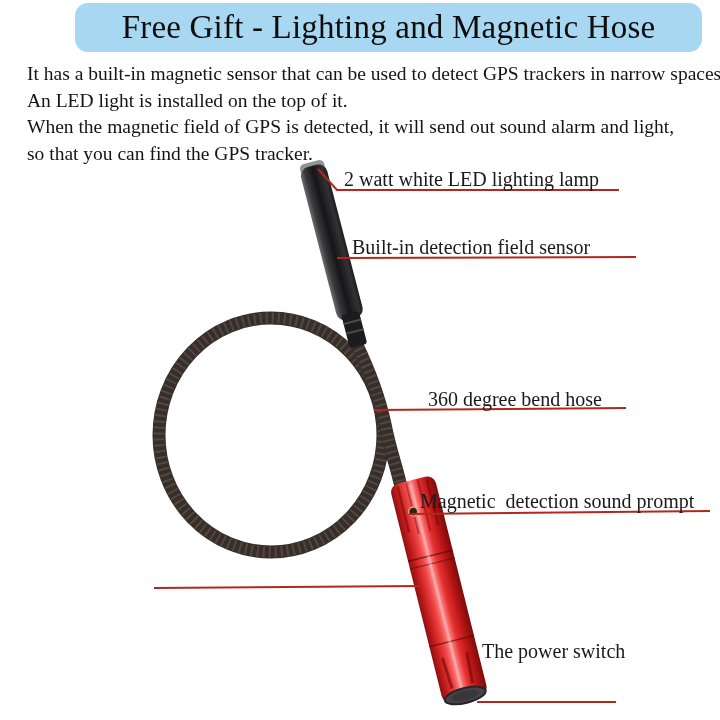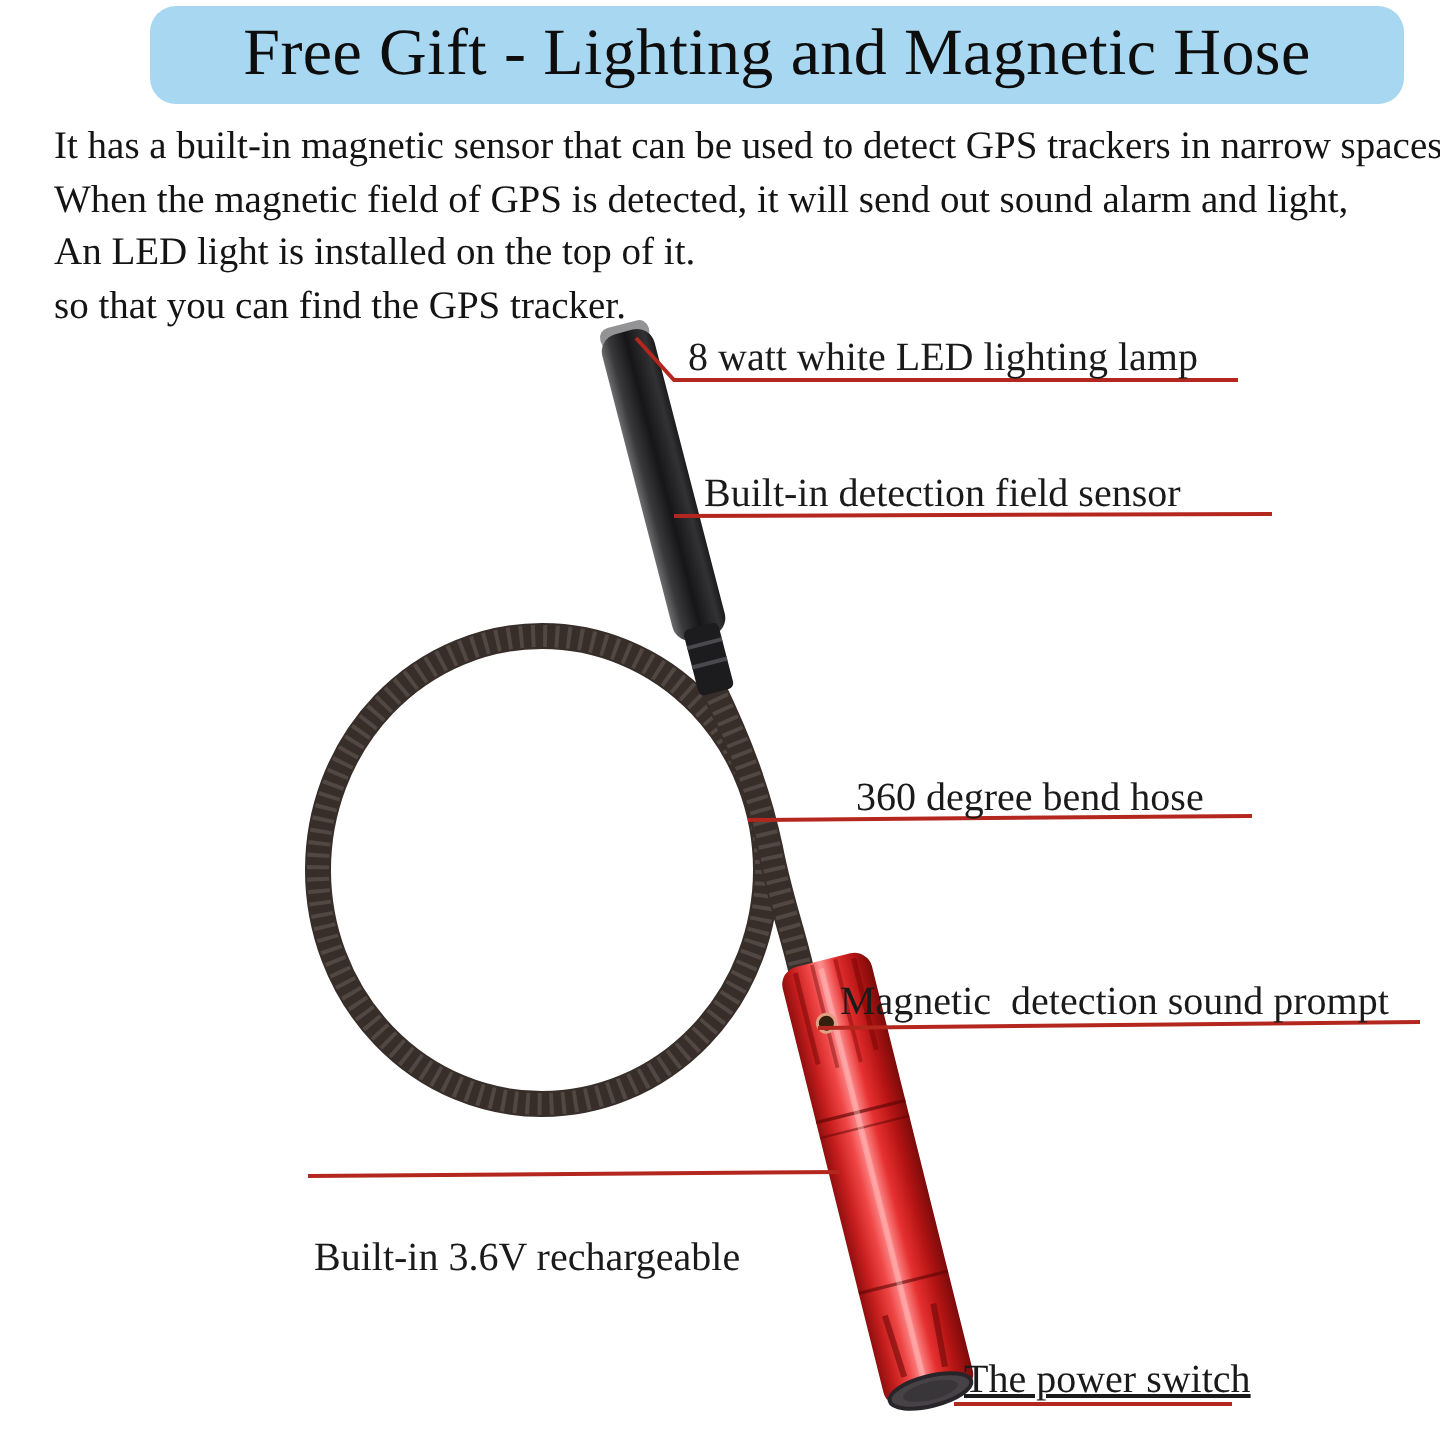--- a/index.html
+++ b/index.html
@@ -31,22 +31,22 @@
 <body>
 
 <div class="stage">
 
   <div class="title-banner">
     <span class="title-text">Free Gift - Lighting and Magnetic Hose</span>
   </div>
 
   <div class="description">
     <div>It has a built-in magnetic sensor that can be used to detect GPS trackers in narrow spaces.</div>
+    <div>An LED light is installed on the top of it.</div>
     <div>When the magnetic field of GPS is detected, it will send out sound alarm and light,</div>
-    <div>An LED light is installed on the top of it.</div>
     <div>so that you can find the GPS tracker.</div>
   </div>
 
   <svg class="svg-layer" viewBox="0 0 720 720">
     <defs>
       <linearGradient id="wandGrad" x1="0" y1="0" x2="1" y2="0">
         <stop offset="0" stop-color="#6d6d71"></stop>
         <stop offset="0.18" stop-color="#3a393b"></stop>
         <stop offset="0.5" stop-color="#161518"></stop>
         <stop offset="0.85" stop-color="#323134"></stop>
@@ -105,22 +105,21 @@
     <g stroke="#b3271e" stroke-width="2" fill="none">
       <polyline points="318,169 337,190 619,190"></polyline>
       <line x1="337" y1="258" x2="636" y2="257"></line>
       <line x1="374" y1="410" x2="626" y2="408"></line>
       <line x1="409" y1="514" x2="710" y2="511"></line>
       <line x1="154" y1="588" x2="420" y2="586"></line>
       <line x1="477" y1="702" x2="616" y2="702"></line>
     </g>
   </svg>
 
-  <div class="label" style="left:344px;top:168px;">8 watt white LED lighting lamp</div>
+  <div class="label" style="left:344px;top:168px;">2 watt white LED lighting lamp</div>
   <div class="label" style="left:352px;top:236px;">Built-in detection field sensor</div>
   <div class="label" style="left:428px;top:388px;">360 degree bend hose</div>
   <div class="label" style="left:420px;top:490px;">Magnetic  detection sound prompt</div>
   <div class="label label-battery" style="left:157px;top:564px;">
-    <div class="l1">Built-in 3.6V rechargeable</div>
   </div>
-  <div class="label" style="left:482px;top:679px;text-decoration:underline;">The power switch</div>
+  <div class="label" style="left:482px;top:640px;">The power switch</div>
 
 </div>
 
 </body></html>

